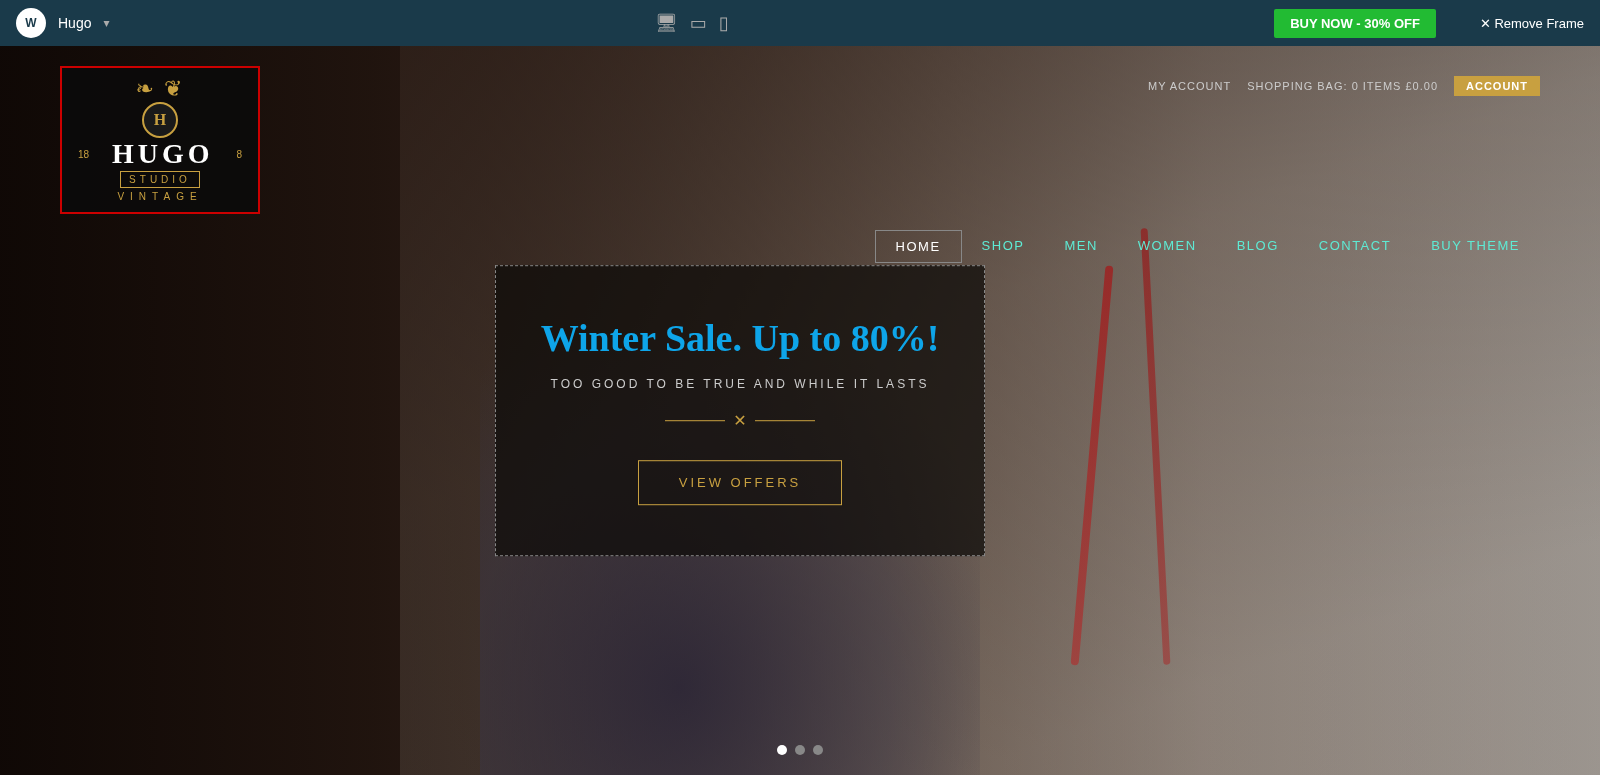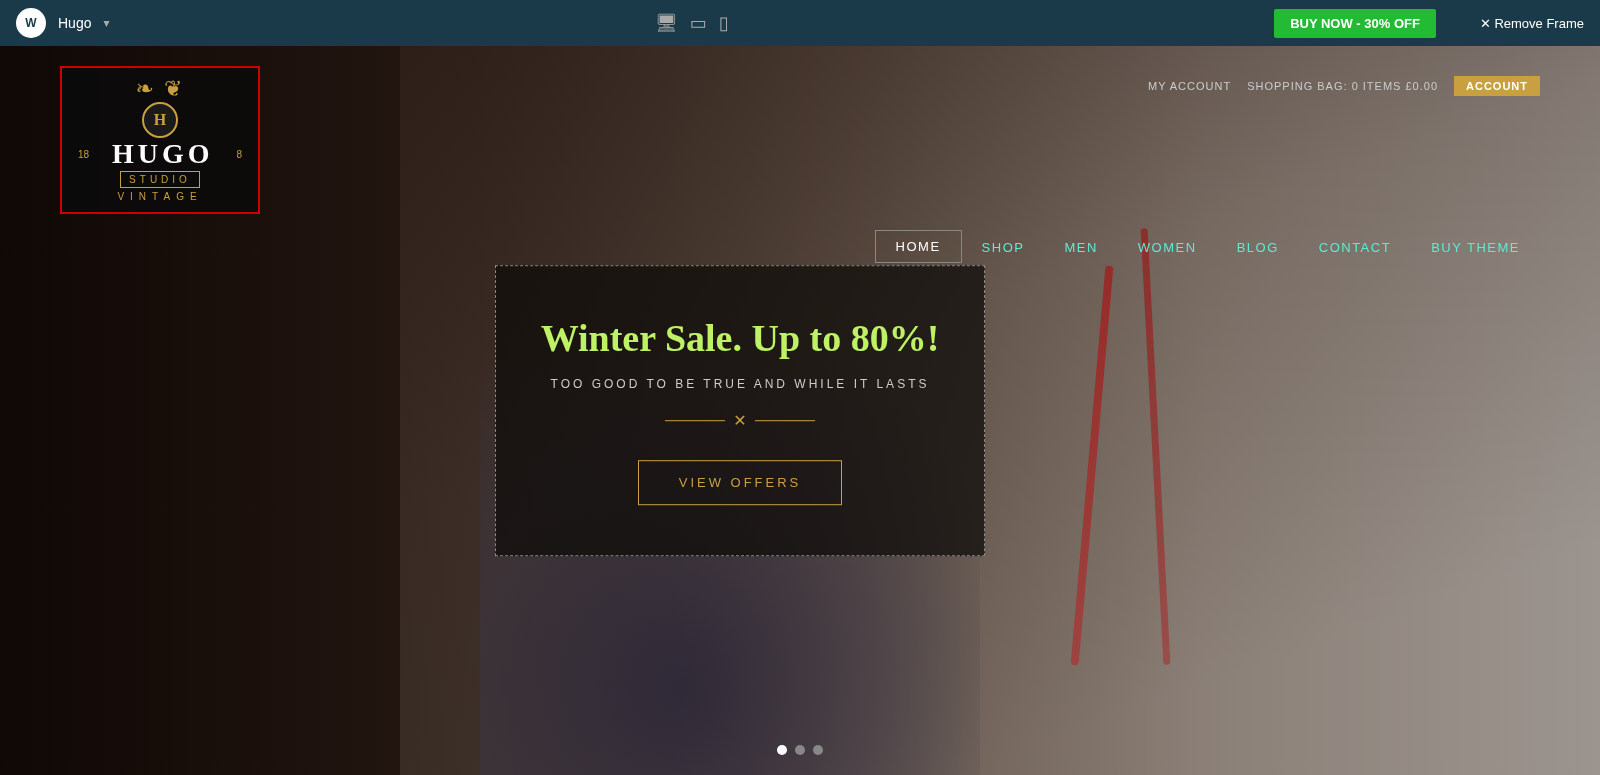--- a/index.html
+++ b/index.html
@@ -205,21 +205,21 @@
       font-size: 11px;
       font-weight: bold;
       letter-spacing: 1px;
       cursor: pointer;
       border: none;
     }
 
     
     .main-nav {
       display: flex;
-      align-items: flex-end;
+      align-items: flex-start;
       justify-content: flex-end;
       padding: 16px 60px 0 60px;
       gap: 0;
     }
     .nav-item {
       color: #5eead4;
       font-size: 13px;
       letter-spacing: 1.5px;
       text-transform: uppercase;
       padding: 8px 20px;
@@ -238,21 +238,21 @@
       left: 50%;
       transform: translate(-50%, -50%);
       margin-left: -60px;
       width: 490px;
       background: rgba(15, 12, 10, 0.75);
       border: 1px dashed #888;
       padding: 50px 40px;
       text-align: center;
     }
     .hero-title {
-      color: #bef264;
+      color: #0ea5e9;
       font-size: 38px;
       font-weight: bold;
       font-family: 'Times New Roman', serif;
       line-height: 1.2;
       margin-bottom: 16px;
     }
     .hero-subtitle {
       color: #ccc;
       font-size: 12px;
       letter-spacing: 3px;

